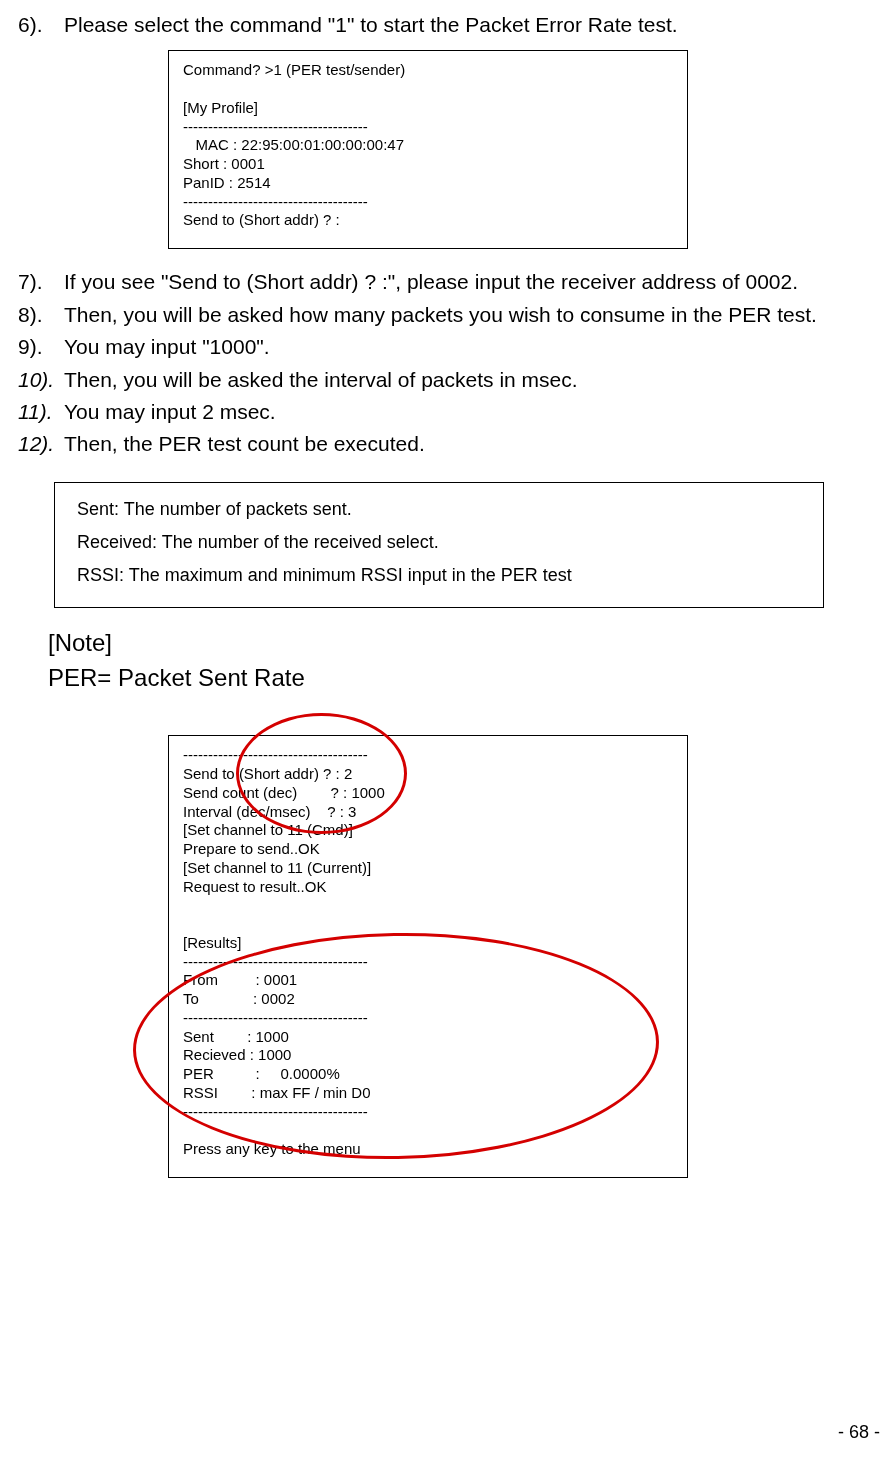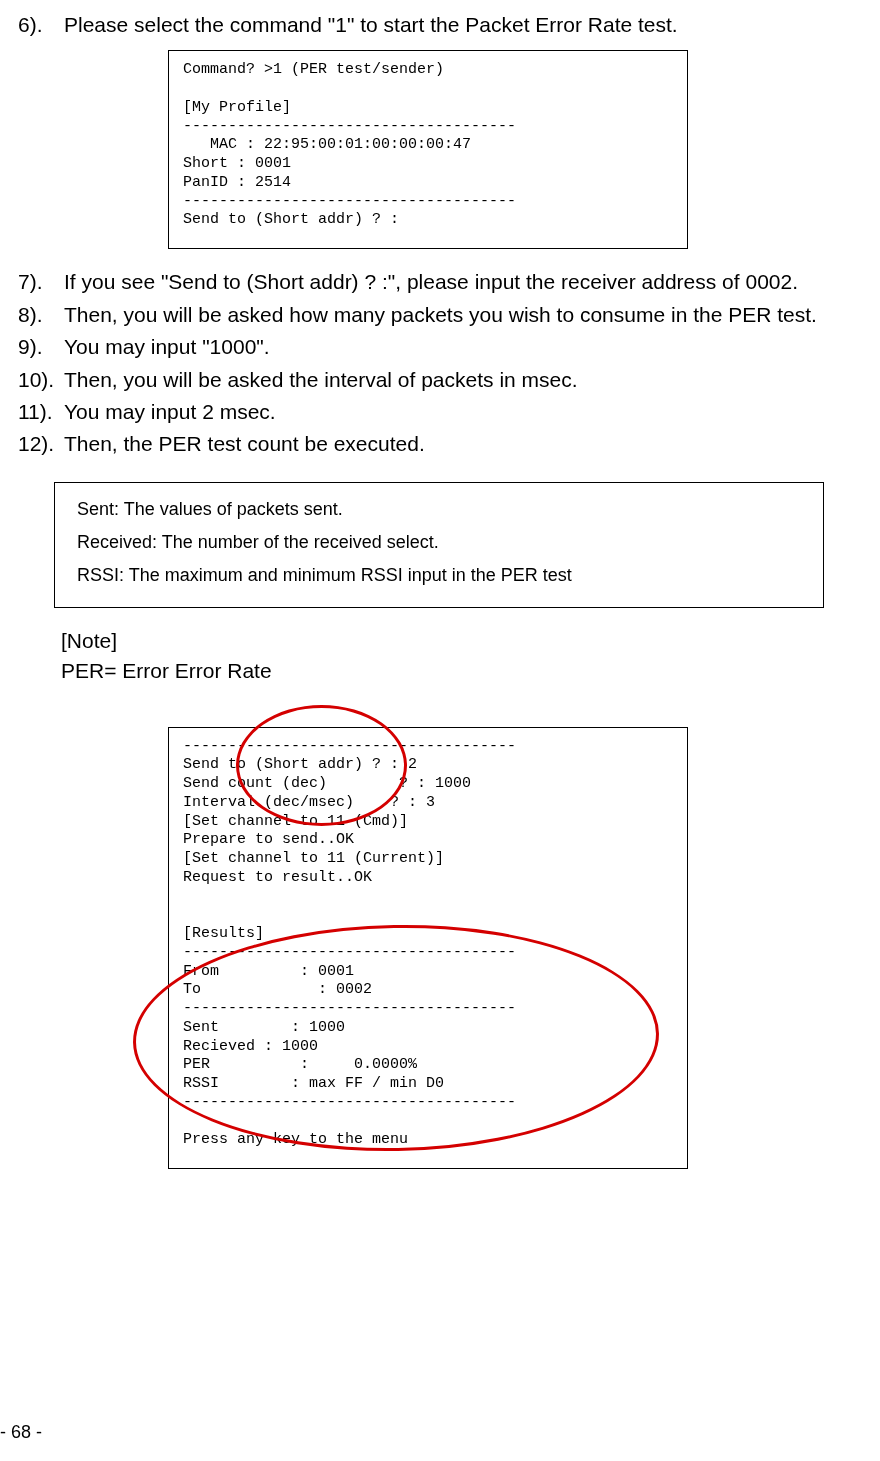--- a/index.html
+++ b/index.html
@@ -23,24 +23,24 @@
   .step {
     display: flex;
     margin-bottom: 2px;
   }
   .step-num {
     flex: 0 0 46px;
   }
   .step-txt {
     flex: 1;
   }
-  .tight .step-num { flex: 0 0 46px; }
+  .tight .step-num { flex: 0 0 46px; font-style: italic; }
   .code-box {
     border: 1px solid #000;
-    font-family: Liberation Mono, monospace;
+    font-family: Liberation Sans, sans-serif;
     font-size: 15px;
     line-height: 1.25;
     white-space: pre;
     padding: 10px 14px 18px 14px;
     margin: 10px 0 18px 150px;
     width: 520px;
     box-sizing: border-box;
     position: relative;
   }
   .code-box2 {
@@ -50,29 +50,29 @@
   .note-box {
     border: 1px solid #000;
     font-size: 18px;
     line-height: 1.85;
     padding: 10px 22px 14px 22px;
     margin: 6px 0 18px 36px;
     width: 770px;
     box-sizing: border-box;
   }
   .note-heading {
-    font-size: 21px;
-    margin-left: 43px;
+    font-size: 24px;
+    margin-left: 30px;
   }
   .page-number {
     position: absolute;
     bottom: 18px;
     width: 100%;
     left: 0;
-    text-align: left;
+    text-align: right;
     font-size: 18px;
   }
   .ellipse-small {
     position: absolute;
     border: 3px solid #d40000;
     border-radius: 50% / 50%;
     width: 165px;
     height: 115px;
     left: 218px;
     top: -22px;
@@ -132,27 +132,27 @@
   </div>
   <div class="body-text step tight">
     <div class="step-num">12).</div>
     <div class="step-txt">Then, the PER test count be executed.</div>
   </div>
 
   <div style="height:14px"></div>
 
 
   <div class="note-box">
-    <div>Sent: The values of packets sent.</div>
+    <div>Sent: The number of packets sent.</div>
     <div>Received: The number of the received select.</div>
     <div>RSSI: The maximum and minimum RSSI input in the PER test</div>
   </div>
 
   <div class="note-heading body-text">[Note]</div>
-  <div class="note-heading body-text">PER= Error Error Rate</div>
+  <div class="note-heading body-text">PER= Packet Sent Rate</div>
 
   <div style="height:30px"></div>
 
   <div style="position:relative;">
     <pre class="code-box code-box2">-------------------------------------
 Send to (Short addr) ? : 2
 Send count (dec)        ? : 1000
 Interval (dec/msec)    ? : 3
 [Set channel to 11 (Cmd)]
 Prepare to send..OK

